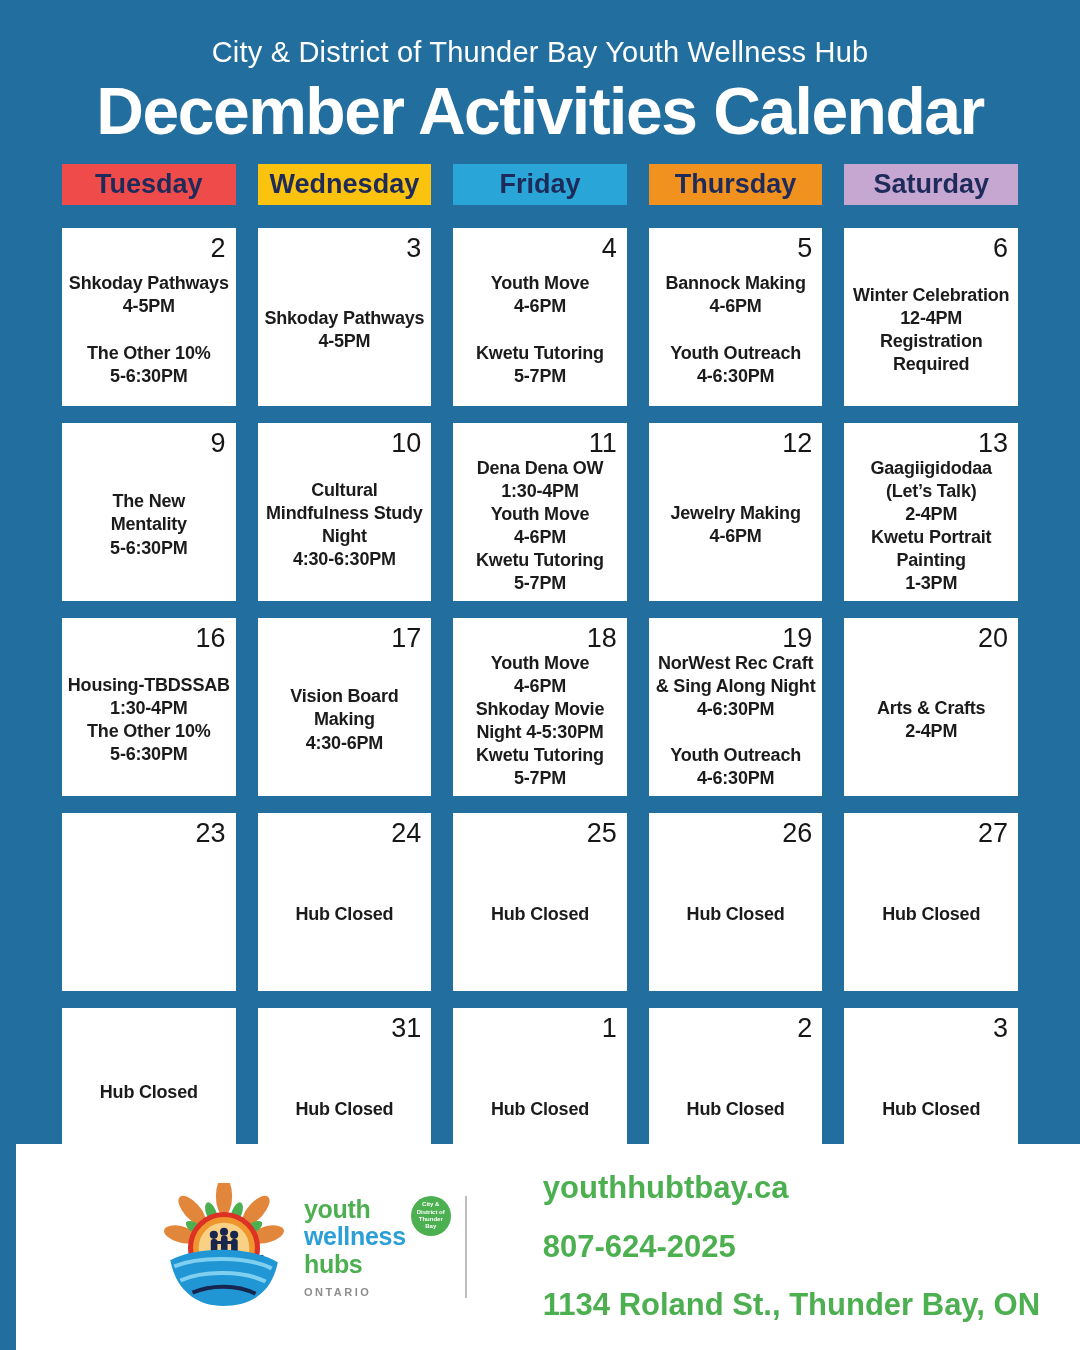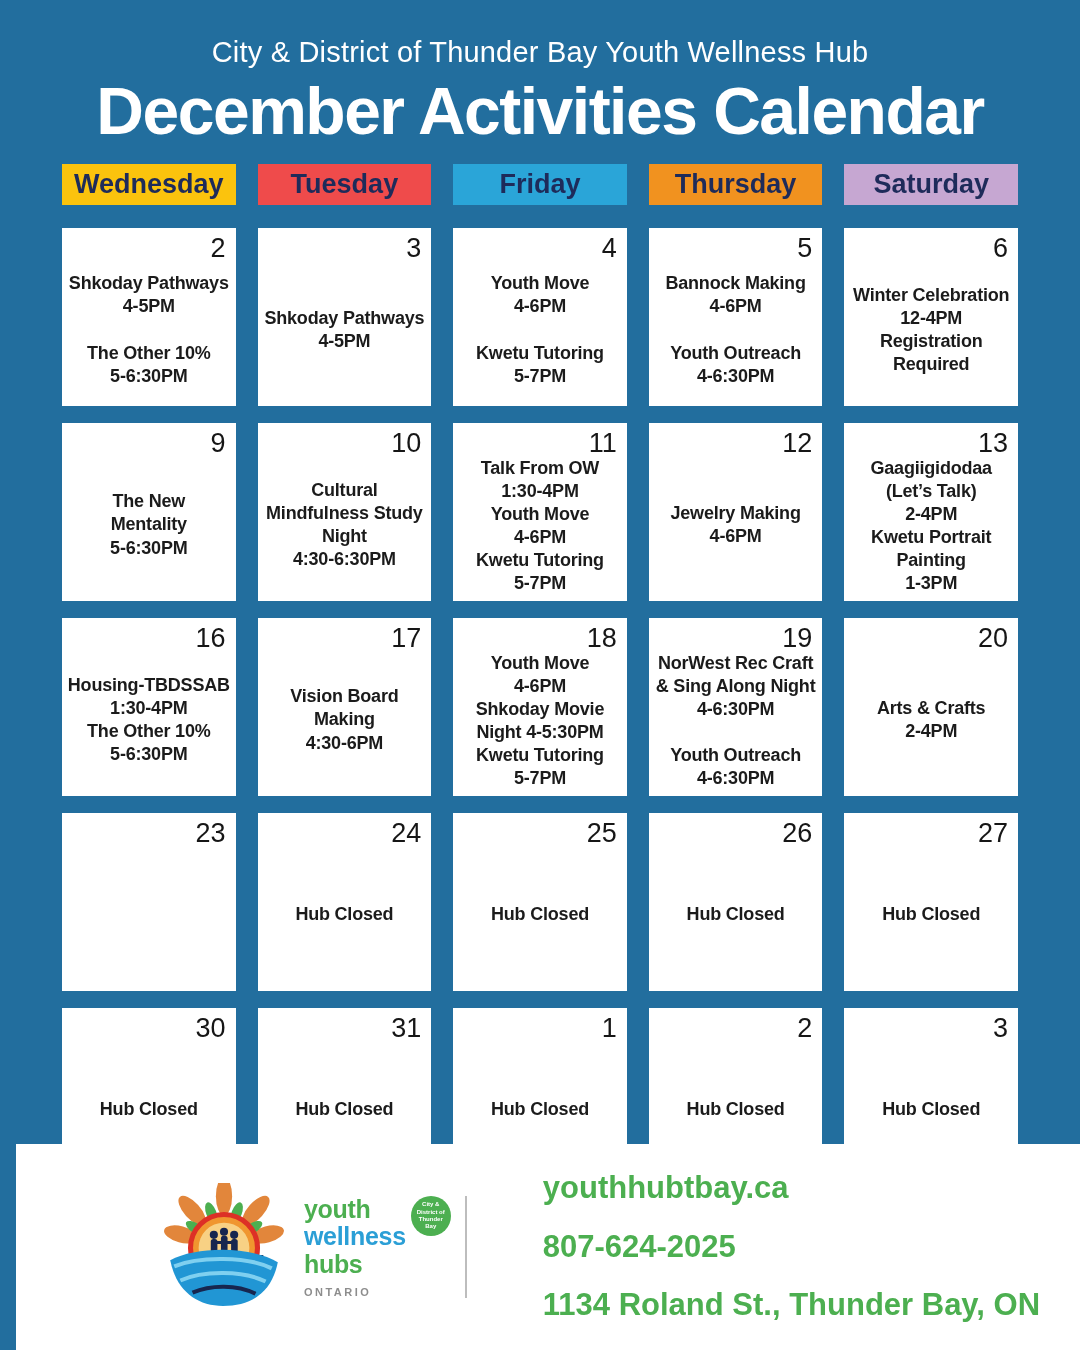--- a/index.html
+++ b/index.html
@@ -148,22 +148,22 @@
 </style>
 </head>
 <body>
 
 <div class="page">
 
   <div class="org-subtitle">City &amp; District of Thunder Bay Youth Wellness Hub</div>
   <h1 class="page-title">December Activities Calendar</h1>
 
   <div class="day-row">
+      <div class="day-head" style="background: rgb(239, 75, 75);">Tuesday</div>
       <div class="day-head" style="background: rgb(251, 195, 13);">Wednesday</div>
-      <div class="day-head" style="background: rgb(239, 75, 75);">Tuesday</div>
       <div class="day-head" style="background: rgb(42, 165, 216);">Friday</div>
       <div class="day-head" style="background: rgb(241, 146, 31);">Thursday</div>
       <div class="day-head" style="background: rgb(198, 167, 210);">Saturday</div>
     </div>
 
   <div class="grid">
       <div class="cell">
         <div class="cell-date">2</div>
         <div class="cell-body">
           <div class="event">
@@ -240,21 +240,21 @@
             <div class="event-line">Mindfulness Study</div>
             <div class="event-line">Night</div>
             <div class="event-line">4:30-6:30PM</div>
           </div>
         </div>
       </div>
       <div class="cell">
         <div class="cell-date">11</div>
         <div class="cell-body">
           <div class="event">
-            <div class="event-line">Talk From OW</div>
+            <div class="event-line">Dena Dena OW</div>
             <div class="event-line">1:30-4PM</div>
             <div class="event-line">Youth Move</div>
             <div class="event-line">4-6PM</div>
             <div class="event-line">Kwetu Tutoring</div>
             <div class="event-line">5-7PM</div>
           </div>
         </div>
       </div>
       <div class="cell">
         <div class="cell-date">12</div>
@@ -364,21 +364,20 @@
       </div>
       <div class="cell">
         <div class="cell-date">27</div>
         <div class="cell-body">
           <div class="event">
             <div class="event-line">Hub Closed</div>
           </div>
         </div>
       </div>
       <div class="cell">
-        <div class="cell-date">30</div>
         <div class="cell-body">
           <div class="event">
             <div class="event-line">Hub Closed</div>
           </div>
         </div>
       </div>
       <div class="cell">
         <div class="cell-date">31</div>
         <div class="cell-body">
           <div class="event">

